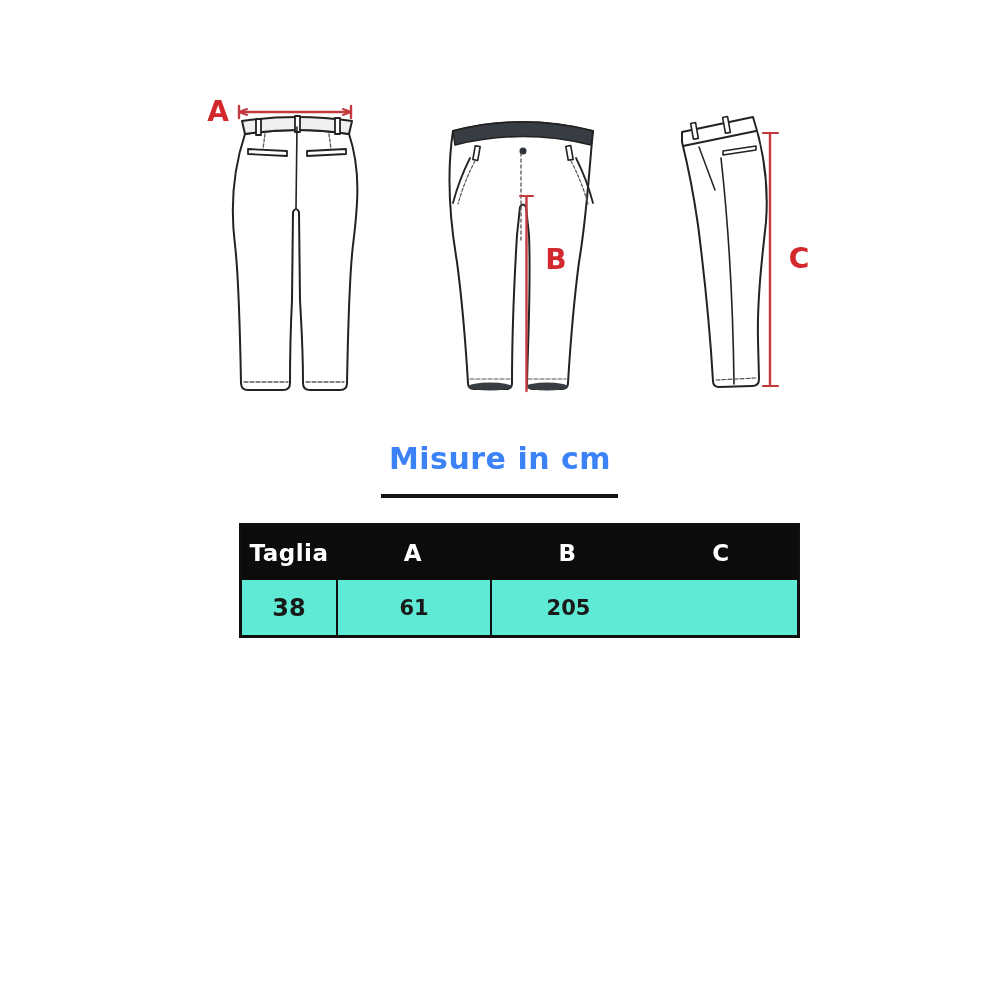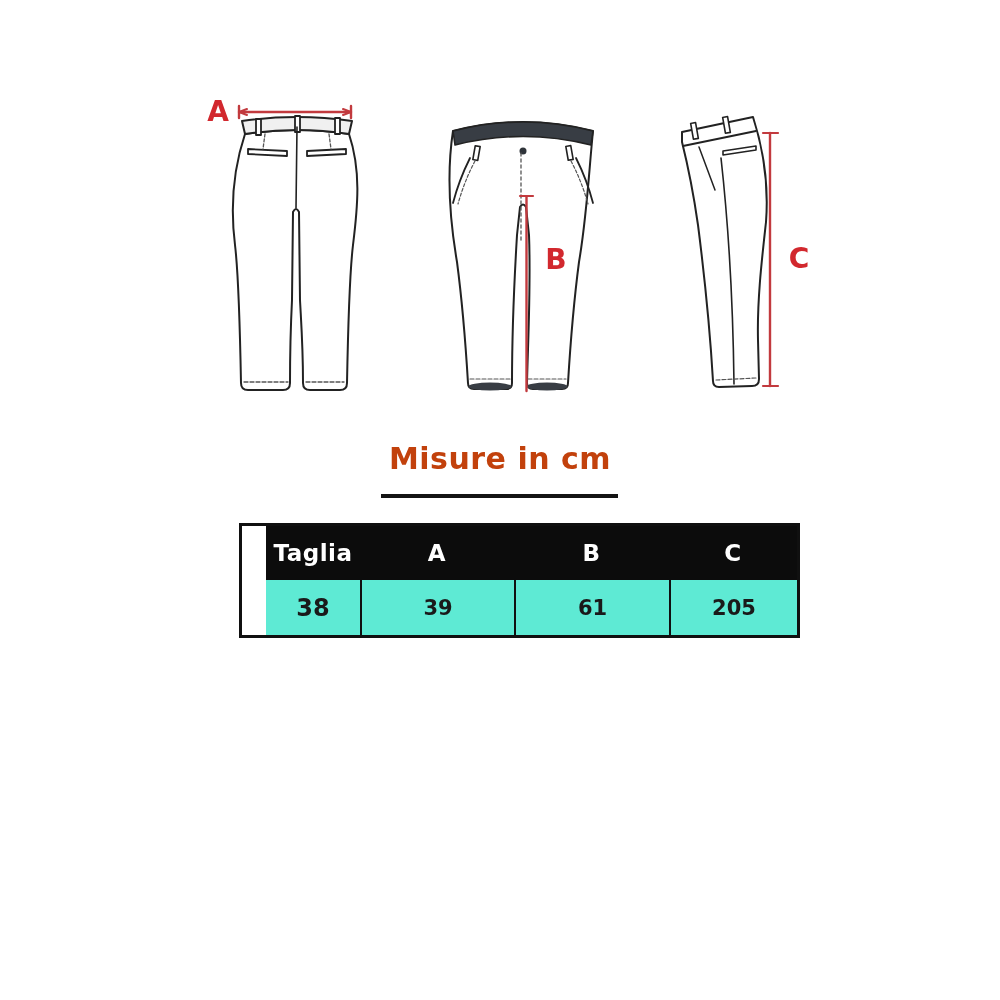--- a/index.html
+++ b/index.html
@@ -3,28 +3,28 @@
 <meta charset="utf-8">
 <style>
   html,body{margin:0;padding:0;background:#ffffff;}
   .canvas{
     position:relative;width:1000px;height:1000px;background:#ffffff;overflow:hidden;
     font-family:"DejaVu Sans","Liberation Sans",sans-serif;color:#151515;
   }
   .illustration{position:absolute;left:0;top:0;}
   .title{
     position:absolute;left:0;top:441px;width:1000px;text-align:center;
-    font-size:30px;font-weight:bold;letter-spacing:.5px;color:#c2410c;
+    font-size:30px;font-weight:bold;letter-spacing:.5px;color:#3b82f6;
   }
   .title-underline{
     position:absolute;left:381px;top:494px;width:237px;height:4px;background:#141414;
   }
   .size-table{
     position:absolute;left:239px;top:523px;width:561px;box-sizing:border-box;
-    border:3px solid #101010;background:#ffffff;padding-left:24px;
+    border:3px solid #101010;background:#ffffff;
   }
   .thead{
     display:grid;grid-template-columns:94px 154px 155px 1fr;height:54px;
     background:#0c0c0c;color:#ffffff;
   }
   .trow{
     display:grid;grid-template-columns:94px 154px 155px 1fr;height:55px;background:#5eead4;
   }
   .th,.td{display:flex;align-items:center;justify-content:center;font-weight:bold;}
   .th{font-size:23px;letter-spacing:.5px;}
@@ -182,19 +182,18 @@
 
   <div class="size-table">
     <div class="thead">
       <div class="th">Taglia</div>
       <div class="th">A</div>
       <div class="th">B</div>
       <div class="th">C</div>
     </div>
     <div class="trow">
       <div class="td td-size">38</div>
-      <div class="td">39</div>
       <div class="td">61</div>
       <div class="td">205</div>
     </div>
   </div>
 
 </div>
 
 </body></html>

